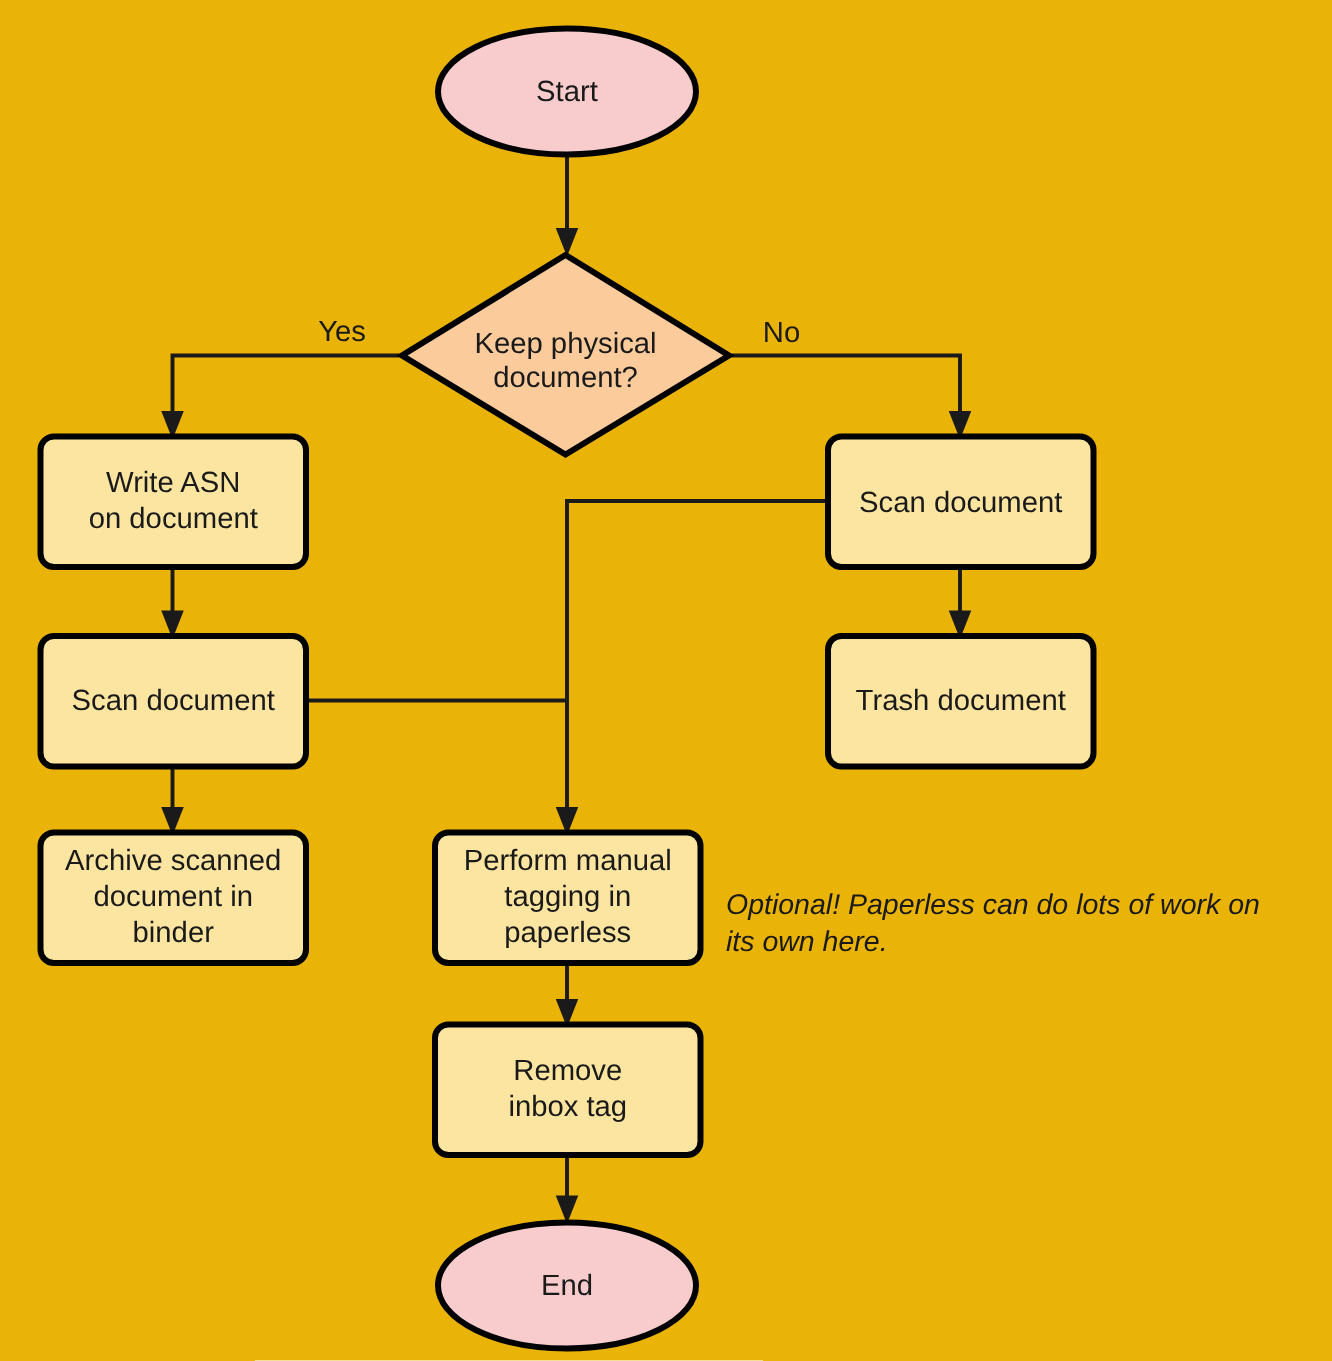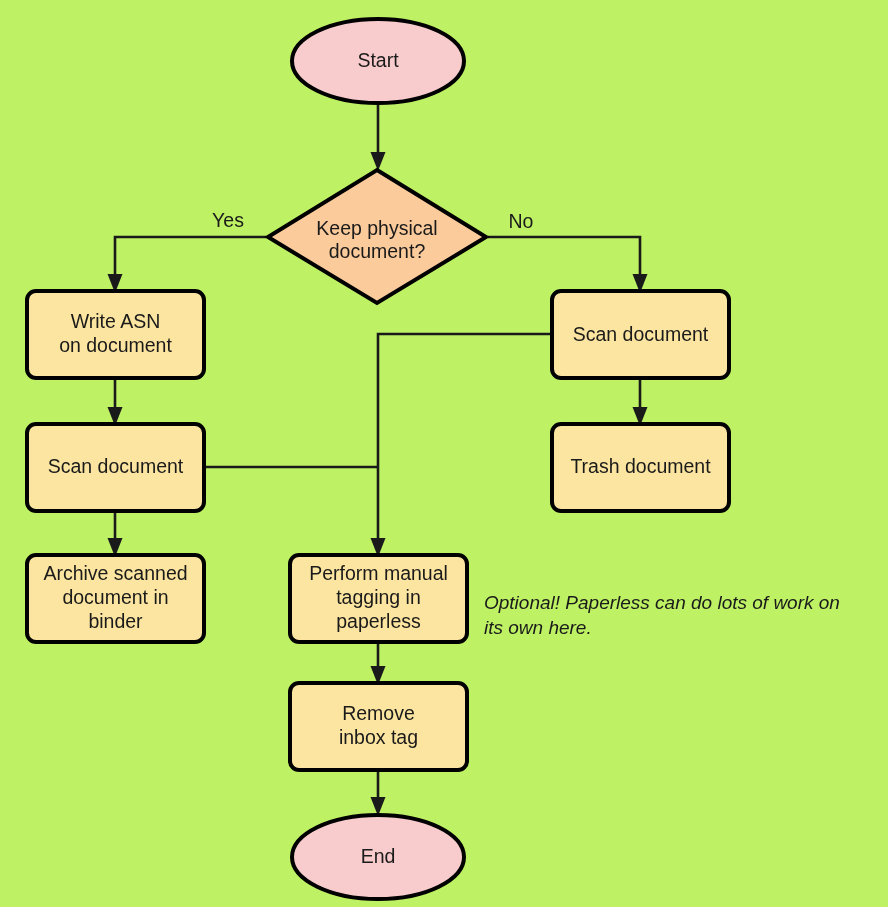--- a/index.html
+++ b/index.html
@@ -11,21 +11,21 @@
   body {
     width: 888px;
     height: 907px;
     font-family: "Liberation Sans", sans-serif;
     overflow: hidden;
   }
   #flowchart-root {
     position: relative;
     width: 888px;
     height: 907px;
-    background: #bef264;
+    background: #eab308;
   }
   svg#flow-svg {
     position: absolute;
     left: 0;
     top: 0;
     width: 888px;
     height: 907px;
     display: block;
   }
   .node-label {

